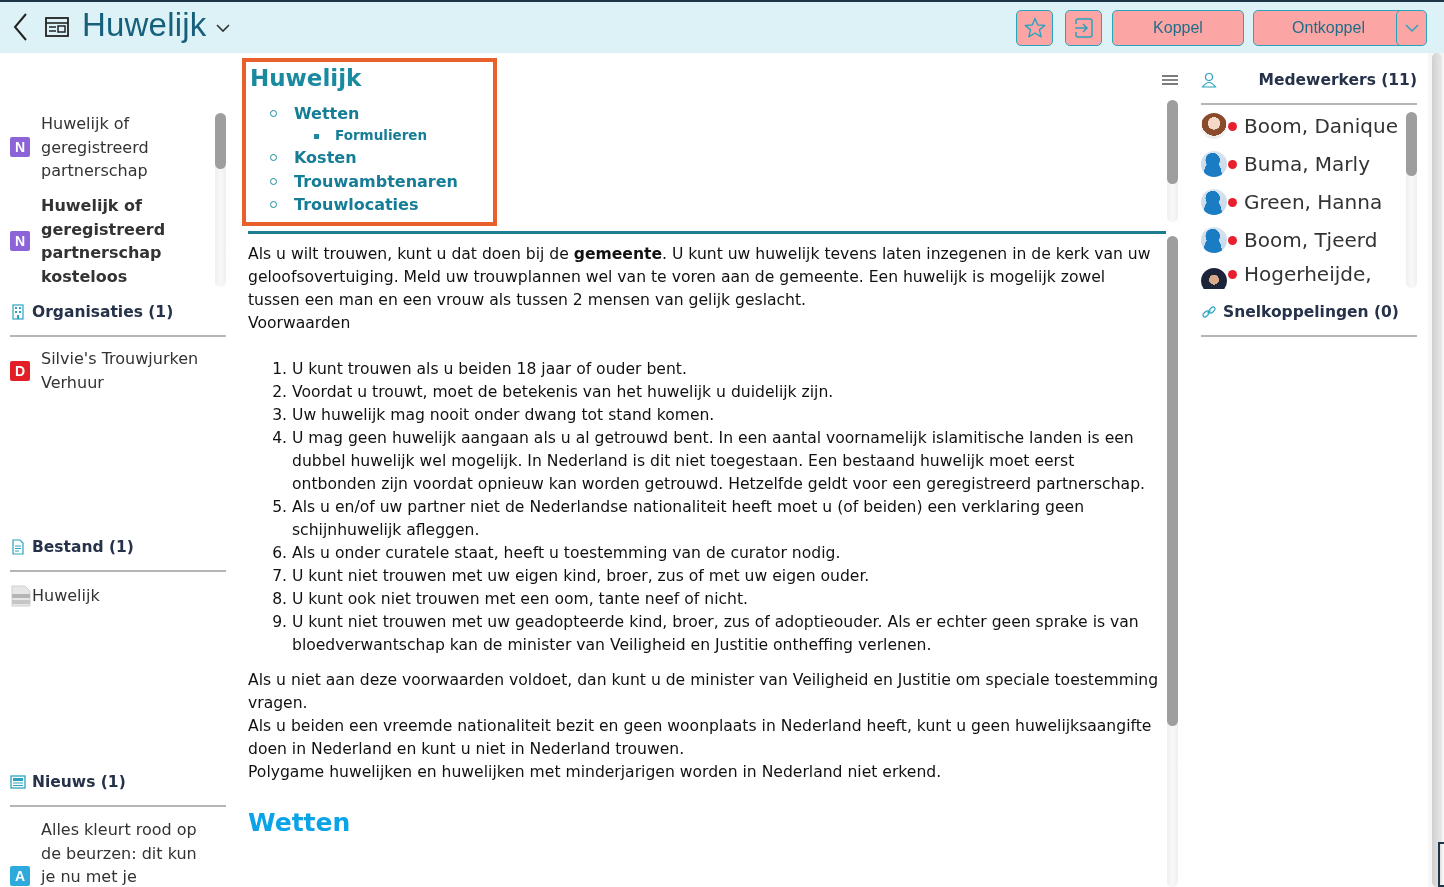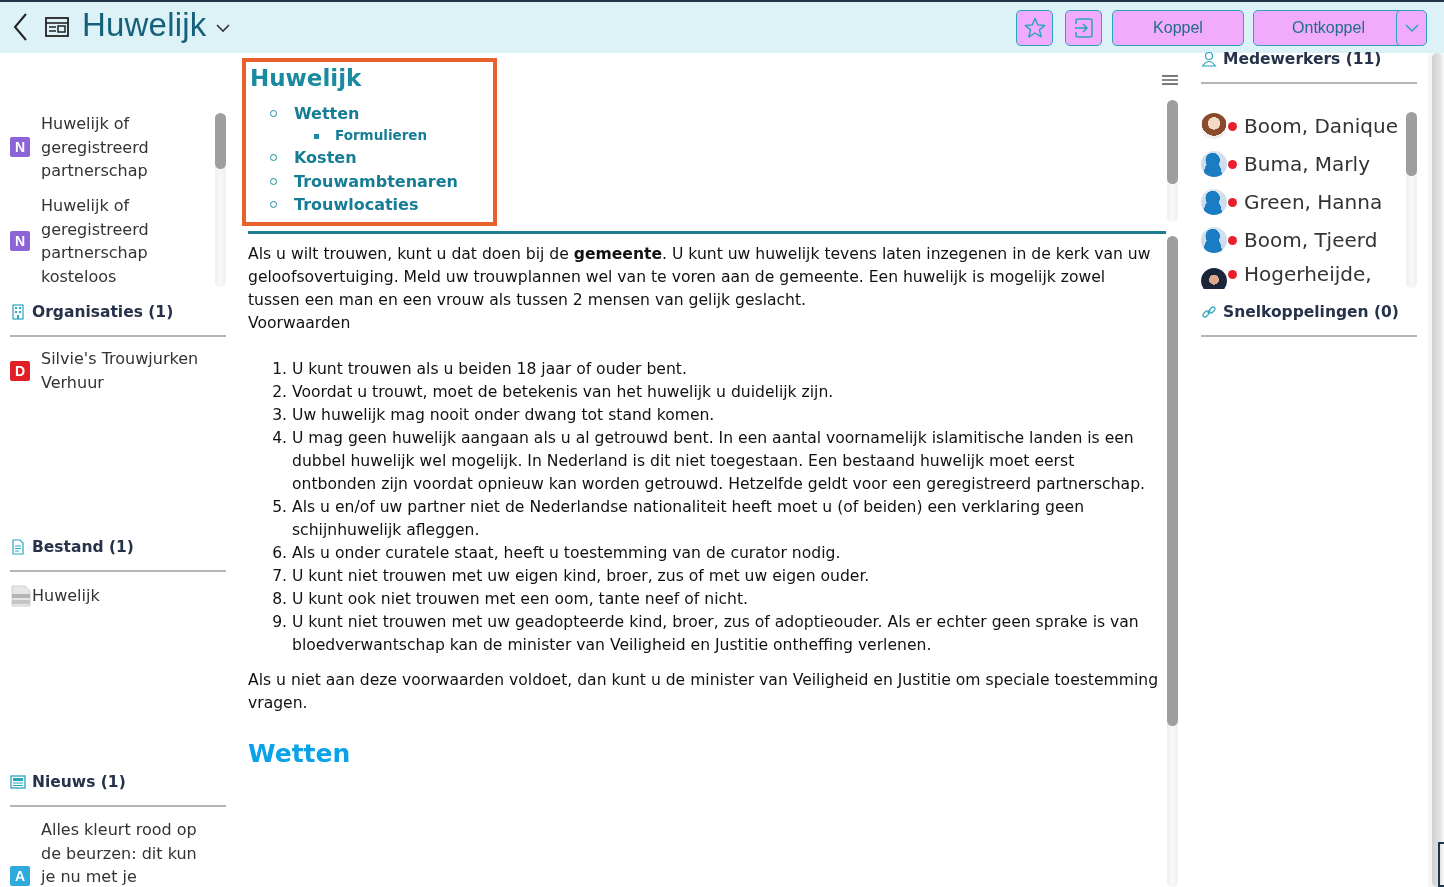--- a/index.html
+++ b/index.html
@@ -14,21 +14,21 @@
   .back-btn { position: absolute; left: 10px; top: 8px; width: 22px; height: 34px; cursor: pointer; }
   .page-icon { position: absolute; left: 45px; top: 15px; width: 24px; height: 20px; }
   .title {
     position: absolute; left: 82px; top: 4px; font-family: "Liberation Sans", sans-serif;
     font-size: 33px; color: #17607b; font-weight: normal; letter-spacing: 0.2px;
   }
   .title-chevron { position: absolute; left: 214px; top: 18px; width: 18px; height: 14px; cursor: pointer; }
 
   .hbtn {
     position: absolute; top: 8px; height: 36px; border: 1.5px solid #2aa3bf; border-radius: 5px;
-    background: #f0abfc; color: #1f6d86; font-family: "Liberation Sans", sans-serif; font-size: 16px;
+    background: #fca5a5; color: #1f6d86; font-family: "Liberation Sans", sans-serif; font-size: 16px;
     display: flex; align-items: center; justify-content: center; cursor: pointer;
   }
   .hbtn svg { display: block; }
 
   
   .left { position: absolute; left: 0; top: 53px; width: 240px; height: 834px; }
   .sec-head {
     position: absolute; left: 10px; width: 216px; height: 48px;
     border-bottom: 2px solid #b5b5b5;
     display: flex; align-items: center;
@@ -127,21 +127,21 @@
 </div>
 
 <div class="left">
 
   <div class="item" style="top:59px;">
     <span class="badge" style="background:#8c64d8;">N</span>
     <span class="item-text" style="width:150px;">Huwelijk of geregistreerd partnerschap</span>
   </div>
   <div class="item" style="top:141px;">
     <span class="badge" style="background:#8c64d8;">N</span>
-    <span class="item-text" style="width:150px;">Huwelijk of geregistreerd partnerschap kosteloos</span>
+    <span class="item-text" style="width:150px;font-weight:bold;">Huwelijk of geregistreerd partnerschap kosteloos</span>
   </div>
   <div class="vscroll" style="left:215px;top:60px;height:174px;">
     <div class="vthumb" style="top:0;height:56px;"></div>
   </div>
 
   <div class="sec-head" style="top:236px;">
     <svg class="ico" viewBox="0 0 16 16">
         <rect x="3" y="1" width="10" height="14" fill="none" stroke="#2aa3bf" stroke-width="1.2"></rect>
         <rect x="5" y="3" width="2" height="2" fill="#2aa3bf"></rect>
         <rect x="9" y="3" width="2" height="2" fill="#2aa3bf"></rect>
@@ -223,27 +223,29 @@
     <li>Voordat u trouwt, moet de betekenis van het huwelijk u duidelijk zijn.</li>
     <li>Uw huwelijk mag nooit onder dwang tot stand komen.</li>
     <li>U mag geen huwelijk aangaan als u al getrouwd bent. In een aantal voornamelijk islamitische landen is een dubbel huwelijk wel mogelijk. In Nederland is dit niet toegestaan. Een bestaand huwelijk moet eerst ontbonden zijn voordat opnieuw kan worden getrouwd. Hetzelfde geldt voor een geregistreerd partnerschap.</li>
     <li>Als u en/of uw partner niet de Nederlandse nationaliteit heeft moet u (of beiden) een verklaring geen schijnhuwelijk afleggen.</li>
     <li>Als u onder curatele staat, heeft u toestemming van de curator nodig.</li>
     <li>U kunt niet trouwen met uw eigen kind, broer, zus of met uw eigen ouder.</li>
     <li>U kunt ook niet trouwen met een oom, tante neef of nicht.</li>
     <li>U kunt niet trouwen met uw geadopteerde kind, broer, zus of adoptieouder. Als er echter geen sprake is van bloedverwantschap kan de minister van Veiligheid en Justitie ontheffing verlenen.</li>
   </ol>
   <p style="margin-top:12px;">Als u niet aan deze voorwaarden voldoet, dan kunt u de minister van Veiligheid en Justitie om speciale toestemming vragen.</p>
+  <p>Als u beiden een vreemde nationaliteit bezit en geen woonplaats in Nederland heeft, kunt u geen huwelijksaangifte doen in Nederland en kunt u niet in Nederland trouwen.</p>
+  <p>Polygame huwelijken en huwelijken met minderjarigen worden in Nederland niet erkend.</p>
   <h2>Wetten</h2>
 </div>
 <div class="vscroll" style="left:1167px;top:236px;height:651px;">
   <div class="vthumb" style="top:0;height:490px;"></div>
 </div>
 
-<div class="right-head" style="top:36px;">
+<div class="right-head" style="top:57px;justify-content:space-between;">
   <svg width="16" height="16" viewBox="0 0 16 16" style="margin-right:6px;">
       <circle cx="8" cy="5" r="3.5" fill="none" stroke="#2aa3bf" stroke-width="1.2"></circle>
       <path d="M1.5 15 Q8 6 14.5 15 Z" fill="none" stroke="#2aa3bf" stroke-width="1.2"></path>
     </svg>
   <span class="lbl">Medewerkers (11)</span>
 </div>
 
 <div class="person" style="top:111px;">
   <div class="avatar" style="background:radial-gradient(circle at 50% 40%, #f4d7c4 0 30%, #8a4b2c 31% 60%, #eee 61%);"></div>
   <span class="dot"></span>

